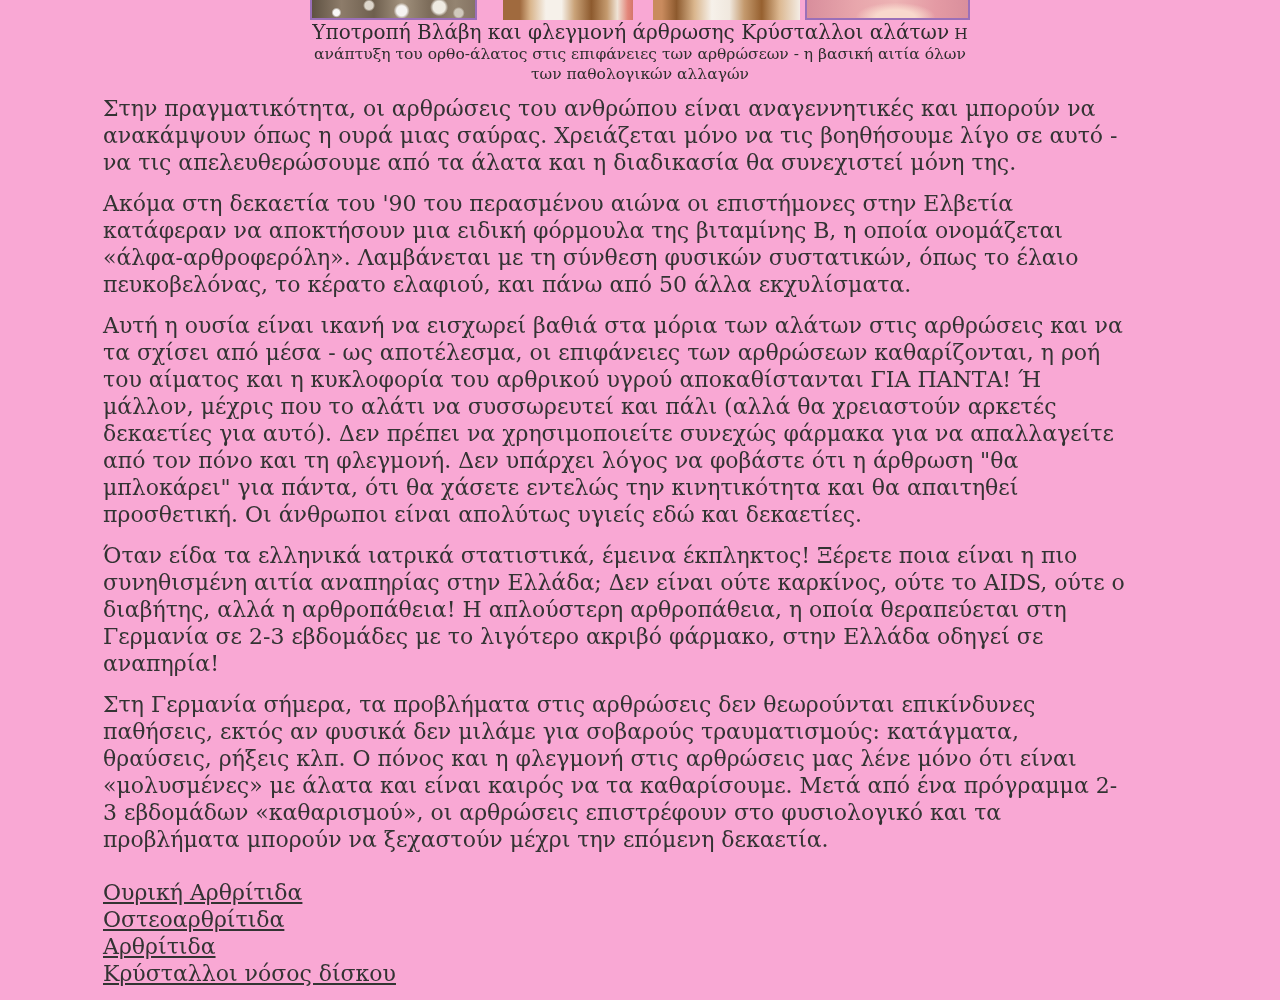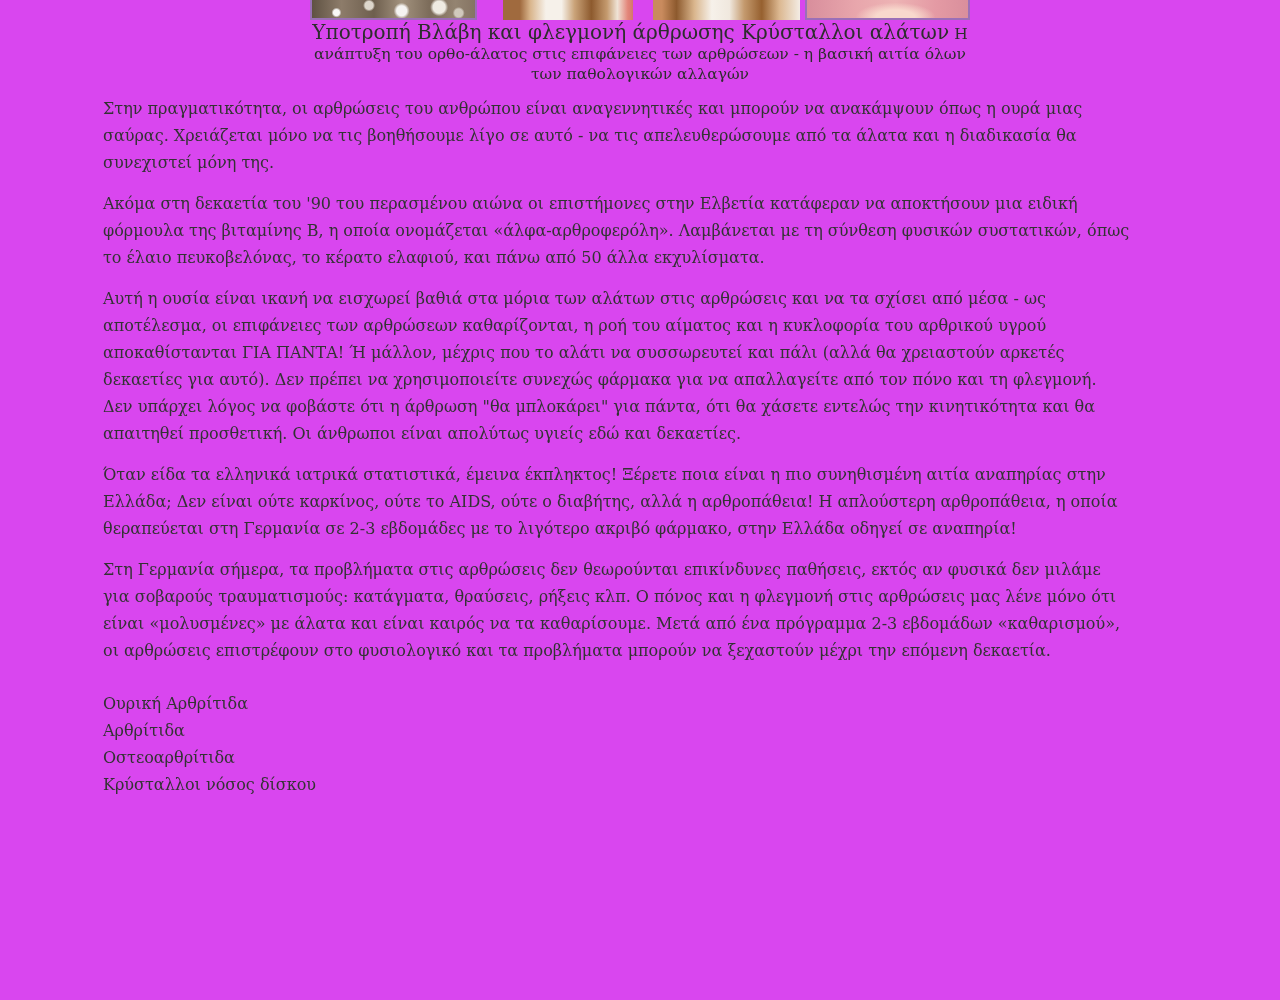--- a/index.html
+++ b/index.html
@@ -9,21 +9,21 @@
     width: 1280px;
     height: 1000px;
     overflow: hidden;
     font-family: "DejaVu Serif", "Liberation Serif", serif;
     color: #333333;
   }
   .page {
     position: relative;
     width: 1280px;
     height: 1000px;
-    background: #d946ef;
+    background: #f9a8d4;
   }
 
   
   .figure-strip {
     position: relative;
     height: 20px;
   }
   .fig {
     position: absolute;
     top: 0;
@@ -77,37 +77,38 @@
     font-size: 20px;
   }
   .caption-small {
     font-size: 15.5px;
   }
 
   
   .article {
     margin-left: 103px;
     width: 1028px;
-    font-size: 16px;
+    font-size: 22px;
     line-height: 27px;
     text-align: left;
     color: #333333;
   }
   .article p {
     margin: 14px 0;
   }
   .article p:first-child {
     margin-top: 11px;
   }
   .disease-list {
     margin-top: 26px;
   }
   .disease-item {
     display: block;
     line-height: 27px;
+    text-decoration: underline;
   }
 </style>
 </head>
 <body>
 
 <div class="page">
 
   <div class="figure-strip">
     <div class="fig fig1 fig-bordered"></div>
     <div class="fig fig2"></div>
@@ -122,20 +123,20 @@
 
   <div class="article">
     <p>Στην πραγματικότητα, οι αρθρώσεις του ανθρώπου είναι αναγεννητικές και μπορούν να ανακάμψουν όπως η ουρά μιας σαύρας. Χρειάζεται μόνο να τις βοηθήσουμε λίγο σε αυτό - να τις απελευθερώσουμε από τα άλατα και η διαδικασία θα συνεχιστεί μόνη της.</p>
     <p>Ακόμα στη δεκαετία του '90 του περασμένου αιώνα οι επιστήμονες στην Ελβετία κατάφεραν να αποκτήσουν μια ειδική φόρμουλα της βιταμίνης B, η οποία ονομάζεται «άλφα-αρθροφερόλη». Λαμβάνεται με τη σύνθεση φυσικών συστατικών, όπως το έλαιο πευκοβελόνας, το κέρατο ελαφιού, και πάνω από 50 άλλα εκχυλίσματα.</p>
     <p>Αυτή η ουσία είναι ικανή να εισχωρεί βαθιά στα μόρια των αλάτων στις αρθρώσεις και να τα σχίσει από μέσα - ως αποτέλεσμα, οι επιφάνειες των αρθρώσεων καθαρίζονται, η ροή του αίματος και η κυκλοφορία του αρθρικού υγρού αποκαθίστανται ΓΙΑ ΠΑΝΤΑ! Ή μάλλον, μέχρις που το αλάτι να συσσωρευτεί και πάλι (αλλά θα χρειαστούν αρκετές δεκαετίες για αυτό). Δεν πρέπει να χρησιμοποιείτε συνεχώς φάρμακα για να απαλλαγείτε από τον πόνο και τη φλεγμονή. Δεν υπάρχει λόγος να φοβάστε ότι η άρθρωση "θα μπλοκάρει" για πάντα, ότι θα χάσετε εντελώς την κινητικότητα και θα απαιτηθεί προσθετική. Οι άνθρωποι είναι απολύτως υγιείς εδώ και δεκαετίες.</p>
     <p>Όταν είδα τα ελληνικά ιατρικά στατιστικά, έμεινα έκπληκτος!  Ξέρετε ποια είναι η πιο συνηθισμένη αιτία αναπηρίας στην Ελλάδα; Δεν είναι ούτε καρκίνος, ούτε το AIDS, ούτε ο διαβήτης, αλλά η αρθροπάθεια! Η απλούστερη αρθροπάθεια, η οποία θεραπεύεται στη Γερμανία σε 2-3 εβδομάδες με το λιγότερο ακριβό φάρμακο, στην Ελλάδα οδηγεί σε αναπηρία!</p>
     <p>Στη Γερμανία σήμερα, τα προβλήματα στις αρθρώσεις δεν θεωρούνται επικίνδυνες παθήσεις, εκτός αν φυσικά δεν μιλάμε για σοβαρούς τραυματισμούς: κατάγματα, θραύσεις, ρήξεις κλπ. Ο πόνος και η φλεγμονή στις αρθρώσεις μας λένε μόνο ότι είναι «μολυσμένες» με άλατα και είναι καιρός να τα καθαρίσουμε. Μετά από ένα πρόγραμμα 2-3 εβδομάδων «καθαρισμού», οι αρθρώσεις επιστρέφουν στο φυσιολογικό και τα προβλήματα μπορούν να ξεχαστούν μέχρι την επόμενη δεκαετία.</p>
 
     <div class="disease-list">
       <span class="disease-item">Ουρική Αρθρίτιδα</span>
+      <span class="disease-item">Οστεοαρθρίτιδα</span>
       <span class="disease-item">Αρθρίτιδα</span>
-      <span class="disease-item">Οστεοαρθρίτιδα</span>
       <span class="disease-item">Κρύσταλλοι νόσος δίσκου</span>
 
     </div>
   </div>
 
 </div>
 
 </body></html>

